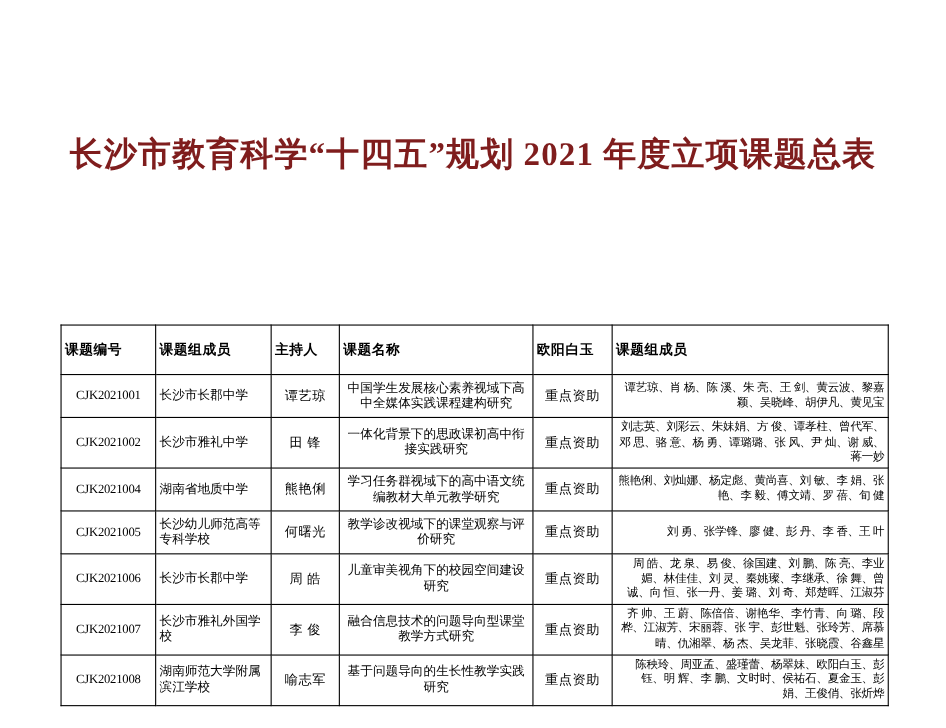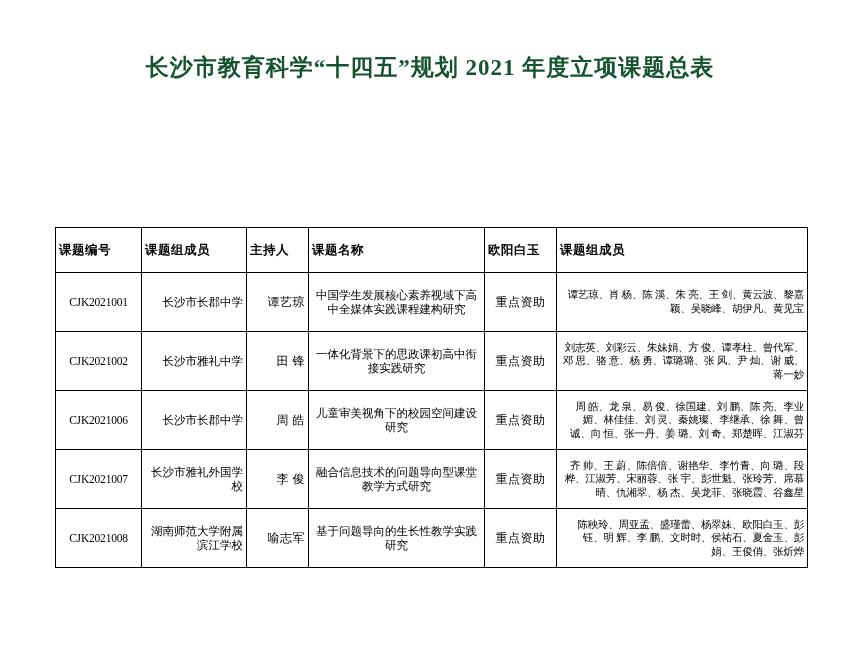--- a/index.html
+++ b/index.html
@@ -18,25 +18,25 @@
     position: relative;
     width: 860px;
     height: 662px;
     box-sizing: border-box;
     padding: 0;
   }
   .doc-title {
     text-align: center;
     font-family: "Liberation Serif", serif;
     font-weight: bold;
-    font-size: 23px;
+    font-size: 30px;
     letter-spacing: 1px;
-    margin-top: 52px;
+    margin-top: 120px;
     margin-bottom: 0;
-    color: #14532d;
+    color: #7f1d1d;
   }
   .table-wrap {
     position: absolute;
     left: 55px;
     top: 175px;
     width: 752px;
   }
   table.main {
     border-collapse: collapse;
     width: 752px;
@@ -64,47 +64,47 @@
   .c-type   { width: 72px; }
   .c-members{ width: 251px; }
 
   td.code {
     text-align: center;
     font-size: 11.5px;
     font-family: "Liberation Serif", serif;
     letter-spacing: -0.2px;
   }
   td.unit {
-    text-align: right;
+    text-align: left;
     font-size: 11.5px;
     line-height: 1.25;
   }
   td.host {
-    text-align: right;
+    text-align: center;
     font-size: 12px;
     letter-spacing: 0.5px;
   }
   td.name {
     text-align: center;
     font-size: 11.5px;
     line-height: 1.25;
   }
   td.type {
     text-align: center;
     font-size: 12px;
     letter-spacing: 0.5px;
     margin-left: 12px;
   }
   td.members {
     text-align: right;
     font-size: 10.5px;
     line-height: 1.3;
     letter-spacing: -0.2px;
   }
-  tbody tr { height: 59px; }
+  tbody tr { height: 39px; }
 </style>
 </head>
 <body>
 
 <div class="page">
 
   <h1 class="doc-title">长沙市教育科学“十四五”规划 2021 年度立项课题总表</h1>
 
   <div class="table-wrap">
     <table class="main">
@@ -137,20 +137,36 @@
         </tr>
         <tr>
           <td class="code">CJK2021002</td>
           <td class="unit">长沙市雅礼中学</td>
           <td class="host">田 锋</td>
           <td class="name">一体化背景下的思政课初高中衔接实践研究</td>
           <td class="type">重点资助</td>
           <td class="members">刘志英、刘彩云、朱妹娟、方 俊、谭孝柱、曾代军、邓 思、骆 意、杨 勇、谭璐璐、张 风、尹 灿、谢 威、蒋一妙</td>
         </tr>
         <tr>
+          <td class="code">CJK2021004</td>
+          <td class="unit">湖南省地质中学</td>
+          <td class="host">熊艳俐</td>
+          <td class="name">学习任务群视域下的高中语文统编教材大单元教学研究</td>
+          <td class="type">重点资助</td>
+          <td class="members">熊艳俐、刘灿娜、杨定彪、黄尚喜、刘 敏、李 娟、张 艳、李 毅、傅文靖、罗 蓓、旬 健</td>
+        </tr>
+        <tr>
+          <td class="code">CJK2021005</td>
+          <td class="unit">长沙幼儿师范高等专科学校</td>
+          <td class="host">何曙光</td>
+          <td class="name">教学诊改视域下的课堂观察与评价研究</td>
+          <td class="type">重点资助</td>
+          <td class="members">刘 勇、张学锋、廖 健、彭 丹、李 香、王 叶</td>
+        </tr>
+        <tr>
           <td class="code">CJK2021006</td>
           <td class="unit">长沙市长郡中学</td>
           <td class="host">周 皓</td>
           <td class="name">儿童审美视角下的校园空间建设研究</td>
           <td class="type">重点资助</td>
           <td class="members">周 皓、龙 泉、易 俊、徐国建、刘 鹏、陈 亮、李业媚、林佳佳、刘 灵、秦姚璨、李继承、徐 舞、曾 诚、向 恒、张一丹、姜 璐、刘 奇、郑楚晖、江淑芬</td>
         </tr>
         <tr>
           <td class="code">CJK2021007</td>
           <td class="unit">长沙市雅礼外国学校</td>

